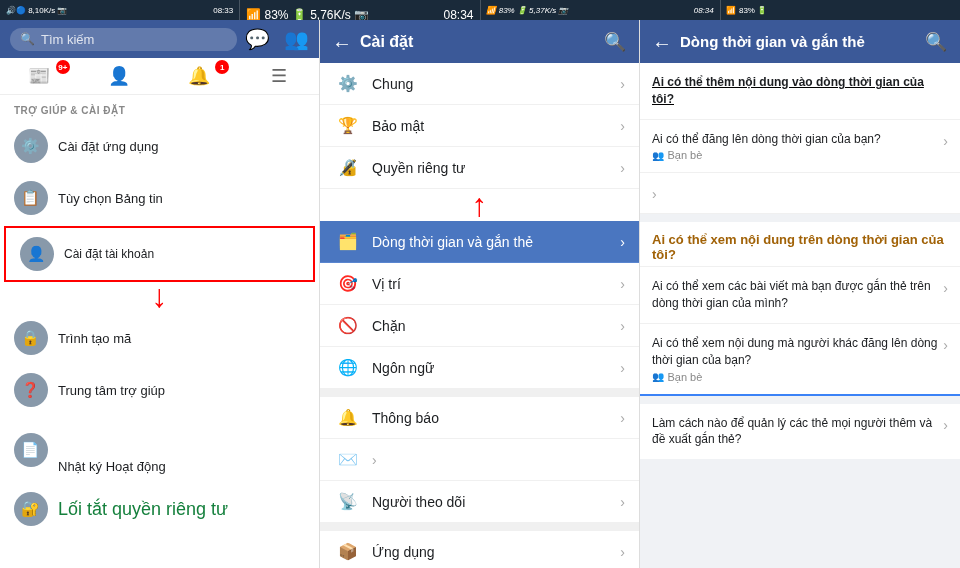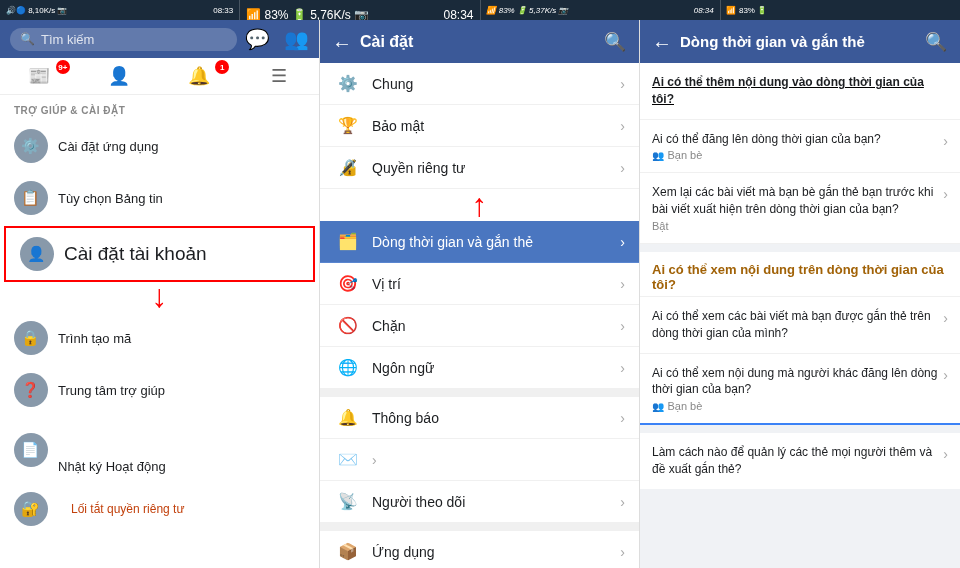--- a/index.html
+++ b/index.html
@@ -67,21 +67,21 @@
         </div>
 
         <div style="display:flex; align-items:center; padding:9px 14px; cursor:pointer; gap:10px;">
           <div style="width:34px; height:34px; border-radius:50%; background:#8899aa; display:flex; align-items:center; justify-content:center; font-size:15px; flex-shrink:0;">📋</div>
           <span style="font-size:13px; color:#1c1e21;">Tùy chọn Bảng tin</span>
         </div>
 
         <div style="position:relative;">
           <div style="display:flex; align-items:center; padding:9px 14px; cursor:pointer; gap:10px; border:2px solid red; margin:2px 4px;">
             <div style="width:34px; height:34px; border-radius:50%; background:#8899aa; display:flex; align-items:center; justify-content:center; font-size:15px; flex-shrink:0;">👤</div>
-            <span style="font-size:19px; color:#1c1e21;">Cài đặt tài khoản</span>
+            <span style="font-size:12px; color:#1c1e21;">Cài đặt tài khoản</span>
           </div>
           <div style="color:red; font-size:32px; text-align:center; line-height:1; margin-top:-4px;">↓</div>
         </div>
 
         <div style="display:flex; align-items:center; padding:9px 14px; cursor:pointer; gap:10px;">
           <div style="width:34px; height:34px; border-radius:50%; background:#8899aa; display:flex; align-items:center; justify-content:center; font-size:15px; flex-shrink:0;">🔒</div>
           <span style="font-size:13px; color:#1c1e21;">Trình tạo mã</span>
         </div>
 
         <div style="display:flex; align-items:center; padding:9px 14px; cursor:pointer; gap:10px;">
@@ -89,21 +89,21 @@
           <span style="font-size:13px; color:#1c1e21;">Trung tâm trợ giúp</span>
         </div>
 
         <div style="display:flex; align-items:center; padding:9px 14px; cursor:pointer; gap:10px;">
           <div style="width:34px; height:34px; border-radius:50%; background:#8899aa; display:flex; align-items:center; justify-content:center; font-size:15px; flex-shrink:0;">📄</div>
           <span style="font-size:13px; color:#1c1e21;margin-top:34px;">Nhật ký Hoạt động</span>
         </div>
 
         <div style="display:flex; align-items:center; padding:9px 14px; cursor:pointer; gap:10px;">
           <div style="width:34px; height:34px; border-radius:50%; background:#8899aa; display:flex; align-items:center; justify-content:center; font-size:15px; flex-shrink:0;">🔐</div>
-          <span style="font-size:12px; color:#c2410c;margin-left:13px;">Lối tắt quyền riêng tư</span>
+          <span style="font-size:18px; color:#15803d;">Lối tắt quyền riêng tư</span>
         </div>
       </div>
     </div>
 
     <div style="width:320px; background:white; display:flex; flex-direction:column; border-right:1px solid #ddd;">
 
       <div style="background:#3b5998; padding:10px 12px; display:flex; align-items:center; gap:8px; color:white;">
         <span style="font-size:20px; cursor:pointer;">←</span>
         <span style="font-size:16px; font-weight:600; flex:1;">Cài đặt</span>
         <span style="font-size:18px; cursor:pointer;">🔍</span>
@@ -208,26 +208,20 @@
               <div style="font-size:12px; color:#1c1e21; line-height:1.4;">Ai có thể đăng lên dòng thời gian của bạn?</div>
               <div style="font-size:11px; color:#888; margin-top:2px; display:flex; align-items:center; gap:3px;">
                 <span style="font-size:10px;">👥</span>
                 <span>Bạn bè</span>
               </div>
             </div>
             <span style="color:#aaa; font-size:14px; margin-top:2px; flex-shrink:0;">›</span>
           </div>
 
           <div style="padding:11px 12px; border-bottom:1px solid #f0f0f0; cursor:pointer; display:flex; align-items:flex-start; justify-content:space-between;">
-            <div style="flex:1;">
-              <div style="font-size:12px; color:#1c1e21; line-height:1.4;">Xem lại các bài viết mà bạn bè gắn thẻ bạn trước khi bài viết xuất hiện trên dòng thời gian của bạn?</div>
-              <div style="font-size:11px; color:#888; margin-top:2px;">
-                <span>Bật</span>
-              </div>
-            </div>
             <span style="color:#aaa; font-size:14px; margin-top:2px; flex-shrink:0;">›</span>
           </div>
         </div>
 
         <div style="background:white; margin-bottom:8px;">
           <div style="padding:10px 12px 4px; font-size:13px; color:#a16207; font-weight:600; border-bottom:1px solid #f0f0f0;">Ai có thể xem nội dung trên dòng thời gian của tôi?</div>
 
           <div style="padding:11px 12px; border-bottom:1px solid #f0f0f0; cursor:pointer; display:flex; align-items:flex-start; justify-content:space-between;">
             <div style="flex:1;">
               <div style="font-size:12px; color:#1c1e21; line-height:1.4;">Ai có thể xem các bài viết mà bạn được gắn thẻ trên dòng thời gian của mình?</div>

